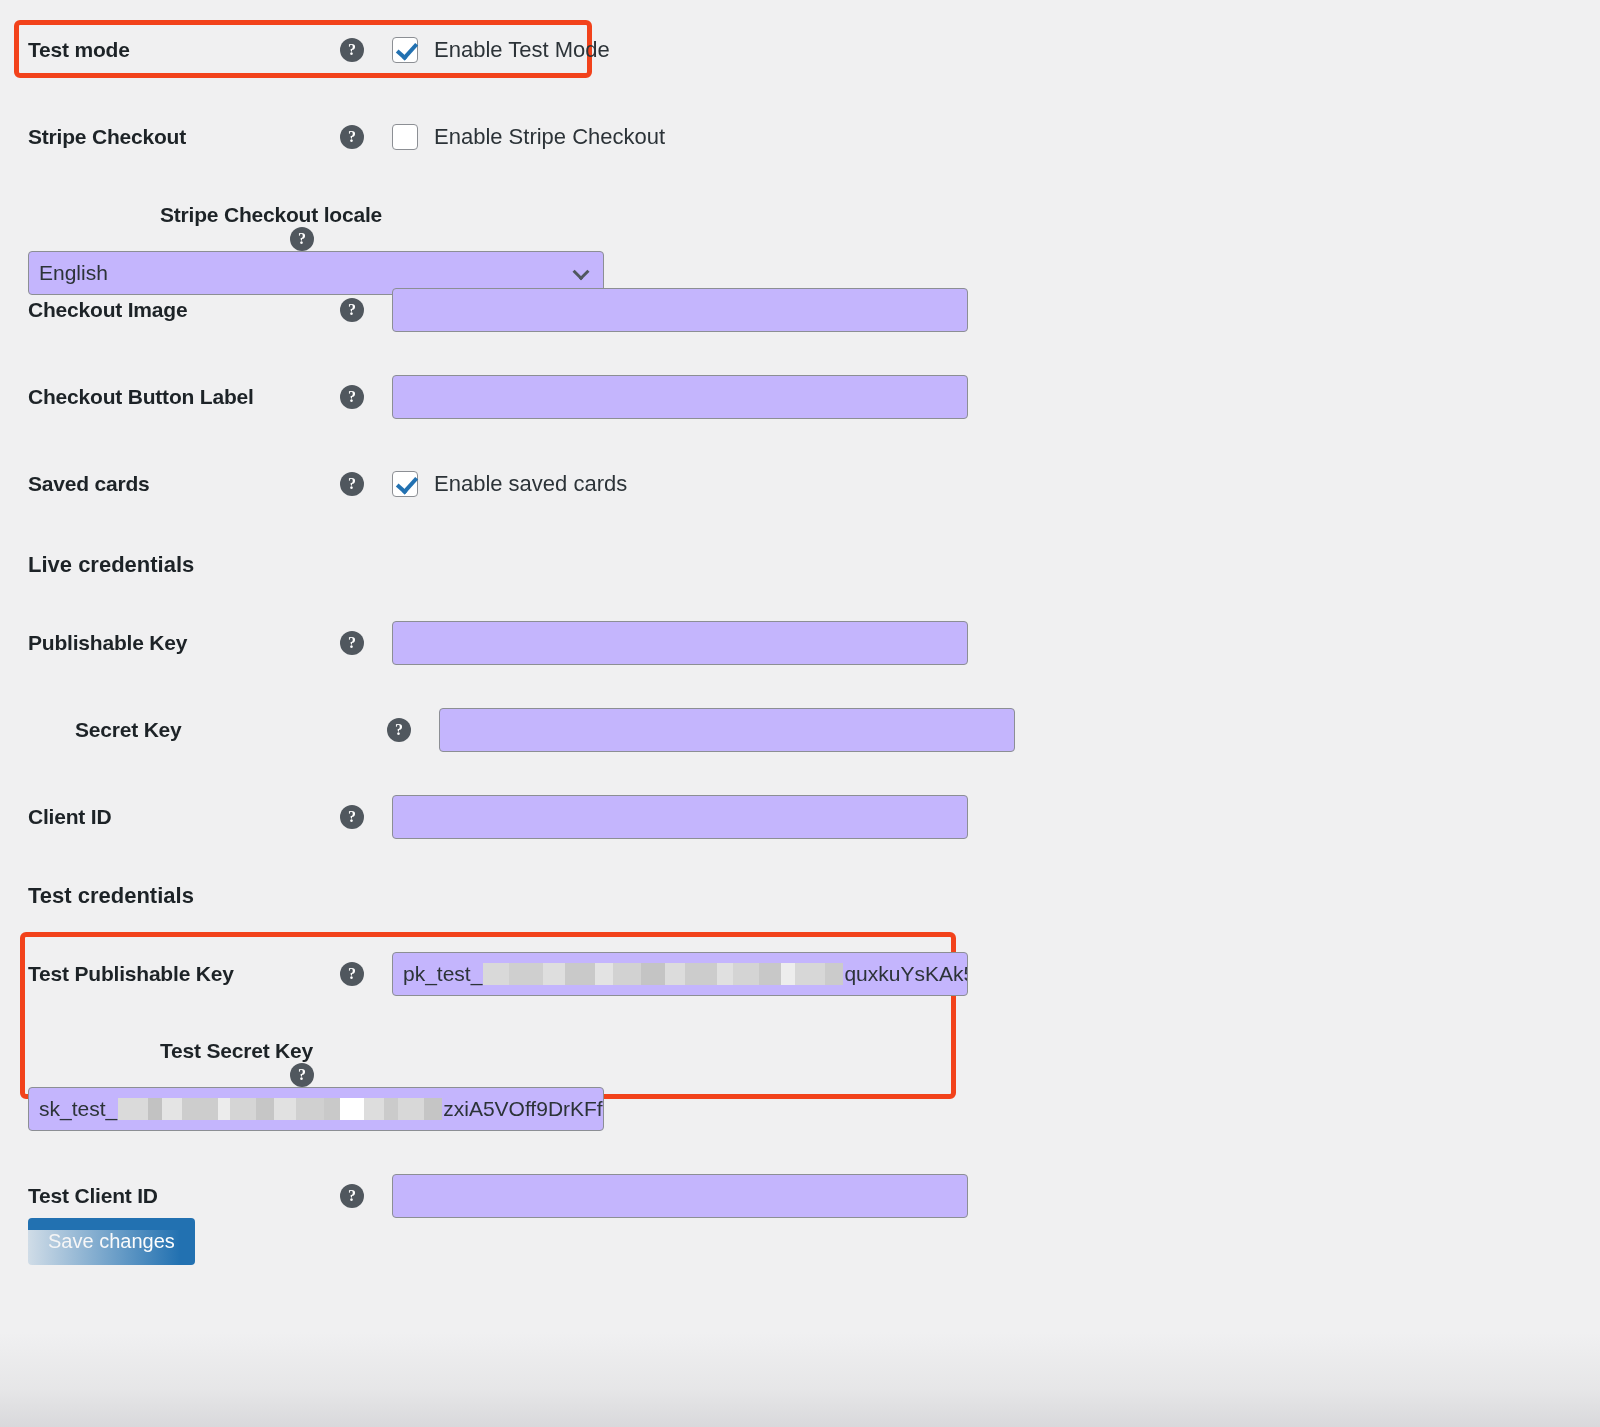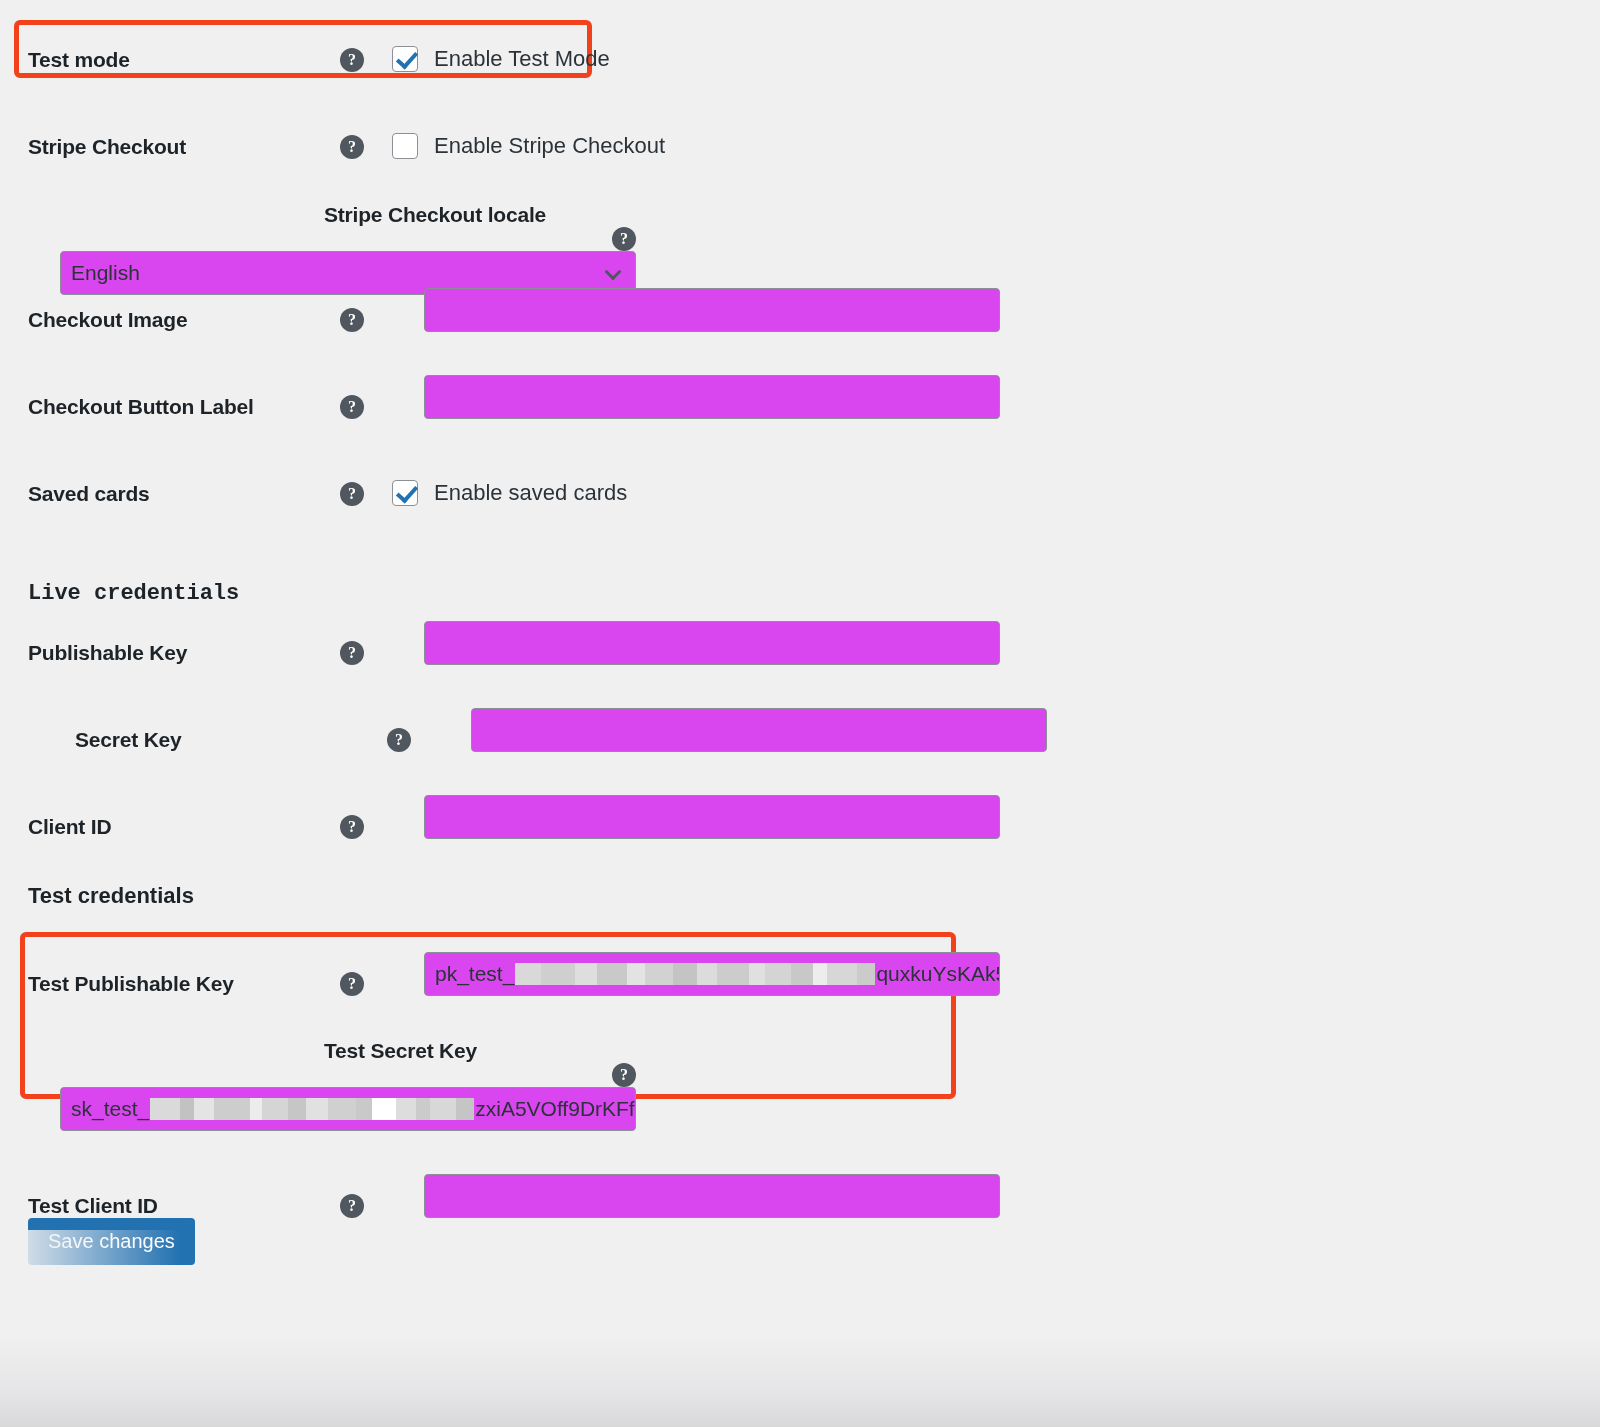--- a/index.html
+++ b/index.html
@@ -22,21 +22,21 @@
   }
   .side-fade-l {
     position: absolute; left: 0; top: 1230px; width: 180px; height: 197px;
     background: linear-gradient(to right, rgba(240,240,241,1) 0%, rgba(240,240,241,0) 100%);
     pointer-events: none;
   }
 
   .row {
     position: absolute;
     display: flex;
-    align-items: flex-end;
+    align-items: center;
     left: 0;
   }
   .lbl {
     width: 340px;
     padding-left: 28px;
     font-size: 21px;
     font-weight: bold;
     color: #1d2327;
     letter-spacing: -0.2px;
   }
@@ -75,29 +75,28 @@
   }
   .cb-label {
     margin-left: 16px;
     font-size: 22px;
     color: #2c3338;
     white-space: nowrap;
   }
 
   .field {
     width: 576px; height: 44px;
-    background: #d946ef;
+    background: #c4b5fd;
     border: 1px solid #8c8f94;
     border-radius: 4px;
     display: flex;
     align-items: center;
     padding: 0 10px;
     overflow: hidden;
     position: relative;
-    margin-left: 32px;
   }
   .field.select { cursor: default; }
   .field .val {
     font-size: 21px;
     color: #2c3338;
     white-space: nowrap;
   }
   .chev {
     position: absolute; right: 16px; top: 50%;
     transform: translateY(-60%) rotate(45deg);
@@ -197,21 +196,21 @@
 
   <div class="row" style="top:462px; height:44px;">
     <div class="lbl">Saved cards</div>
     <div class="help">?</div>
     <div class="ctrl">
       <div class="cb checked"></div>
       <span class="cb-label">Enable saved cards</span>
     </div>
   </div>
 
-  <div class="heading" style="top:581px;font-family:Liberation Mono, monospace;">Live credentials</div>
+  <div class="heading" style="top:552px;">Live credentials</div>
 
   <div class="row" style="top:621px; height:44px;">
     <div class="lbl">Publishable Key</div>
     <div class="help">?</div>
     <div class="ctrl">
       <div class="field">
         <span class="val"></span>
       </div>
     </div>
   </div>

